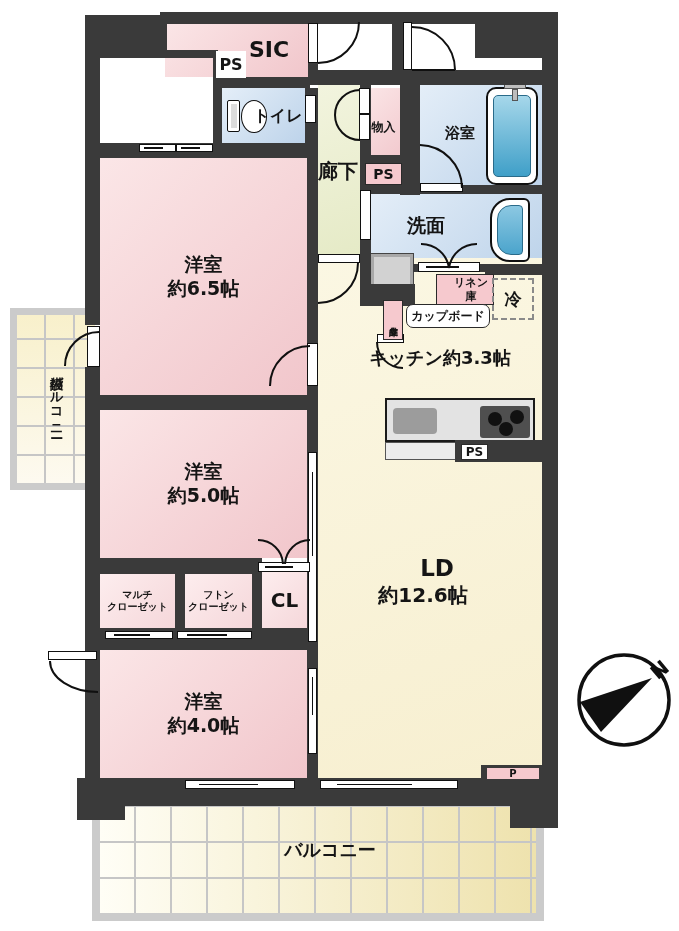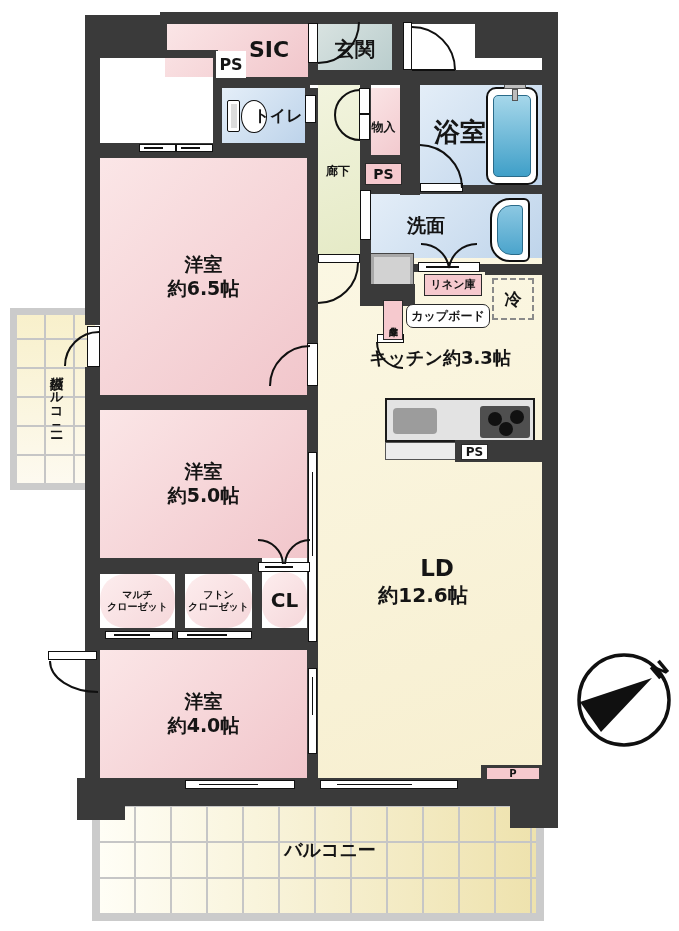--- a/index.html
+++ b/index.html
@@ -11,21 +11,21 @@
   .wall{position:absolute;background:#3a3a3a;z-index:3;}
   .door{position:absolute;background:#fff;border:1.5px solid #101010;box-sizing:border-box;z-index:4;}
   .win{position:absolute;background:#fff;border:1px solid #101010;box-sizing:border-box;z-index:4;}
   .win.h::after{content:"";position:absolute;left:12%;width:55%;top:calc(50% - 1px);height:1.5px;background:#101010;}
   .win.v::after{content:"";position:absolute;top:10%;height:45%;left:calc(50% - 1px);width:1.5px;background:#101010;}
   .lbl{position:absolute;display:flex;align-items:center;justify-content:center;font-weight:bold;color:#151515;
        text-align:center;white-space:pre-line;line-height:1.2;z-index:6;box-sizing:border-box;}
   .pinkbox{background:#f6c9ce;border:1px solid #2a2a2a;}
   .whitebox{background:#ffffff;border:1px solid #2a2a2a;}
   .pink{background:linear-gradient(135deg,#fbe6e7 0%,#f1c6cb 100%);}
-  .lpink{background:linear-gradient(135deg,#fdedee,#f5d7da);border-radius:25px;}
+  .lpink{background:linear-gradient(135deg,#fdedee,#f5d7da);}
   .blue{background:linear-gradient(135deg,#e4eef8,#bdd3ea);}
   .cream{background:linear-gradient(160deg,#fbf7e3,#f7efd0);}
   .green{background:linear-gradient(160deg,#f2f4de,#e5eac6);}
   .teal{background:linear-gradient(135deg,#d9e3e1,#b8cccc);}
   .tile{background-image:
       repeating-linear-gradient(90deg,transparent 0,transparent 34px,#c6c6c6 34px,#c6c6c6 36px),
       repeating-linear-gradient(0deg,transparent 0,transparent 34px,#c6c6c6 34px,#c6c6c6 36px),
       linear-gradient(90deg,#fffef6,#eee2ad); padding-left: 24px;}
   .tile2{background-image:
       repeating-linear-gradient(90deg,transparent 0,transparent 27px,#c6c6c6 27px,#c6c6c6 29px),
@@ -35,23 +35,20 @@
   svg.arcs{position:absolute;left:0;top:0;z-index:5;pointer-events:none;}
   svg.compass{position:absolute;z-index:7;}
 </style>
 </head>
 <body>
 
 <div id="plan">
 
   <div class="room pink" style="left:165px;top:22px;width:143px;height:55px;font-size:22px;padding-left:65px;">
     <span>SIC</span>
-  </div>
-  <div class="room teal" style="left:318px;top:22px;width:74px;height:55px;font-size:20px;">
-    <span>玄関</span>
   </div>
   <div class="room blue" style="left:222px;top:88px;width:83px;height:55px;"></div>
   <div class="room pink" style="left:365px;top:88px;width:37px;height:79px;font-size:12px;">
     <span>物入</span>
   </div>
   <div class="room green" style="left:318px;top:85px;width:42px;height:173px;"></div>
   <div class="room blue" style="left:420px;top:85px;width:122px;height:103px;"></div>
   <div class="room blue" style="left:370px;top:192px;width:172px;height:76px;"></div>
   <div class="room cream" style="left:318px;top:258px;width:224px;height:520px;"></div>
   <div class="room pink" style="left:100px;top:158px;width:207px;height:237px;font-size:19px;">
@@ -161,30 +158,30 @@
 
   <div class="lbl whitebox" style="left:216px;top:51px;width:30px;height:27px;font-size:16px;border:none;">
     <span>PS</span>
   </div>
   <div class="lbl pinkbox" style="left:365px;top:163px;width:37px;height:22px;font-size:14px;">
     <span>PS</span>
   </div>
   <div class="lbl" style="left:250px;top:103px;width:56px;height:26px;font-size:16px;">
     <span>トイレ</span>
   </div>
-  <div class="lbl" style="left:313px;top:158px;width:50px;height:26px;font-size:12px;">
+  <div class="lbl" style="left:313px;top:158px;width:50px;height:26px;font-size:20px;">
     <span>廊下</span>
   </div>
-  <div class="lbl" style="left:430px;top:120px;width:60px;height:26px;font-size:26px;">
+  <div class="lbl" style="left:430px;top:120px;width:60px;height:26px;font-size:15px;">
     <span>浴室</span>
   </div>
   <div class="lbl" style="left:398px;top:212px;width:56px;height:26px;font-size:19px;">
     <span>洗面</span>
   </div>
-  <div class="lbl pinkbox" style="left:424px;top:274px;width:58px;height:22px;font-size:11px;">
+  <div class="lbl pinkbox" style="left:436px;top:274px;width:58px;height:31px;font-size:11px;padding-left:12px;">
     <span>リネン庫</span>
   </div>
   <div class="lbl" style="left:492px;top:278px;width:42px;height:42px;font-size:17px;border:2px dashed #8a8a8a;">
     <span>冷</span>
   </div>
   <div class="lbl whitebox" style="left:406px;top:304px;width:84px;height:24px;font-size:12px;border-radius:7px;">
     <span>カップボード</span>
   </div>
   <div class="lbl pinkbox" style="left:383px;top:300px;width:20px;height:40px;font-size:9px;">
     <span class="vert" style="letter-spacing:0;">食品庫</span>

